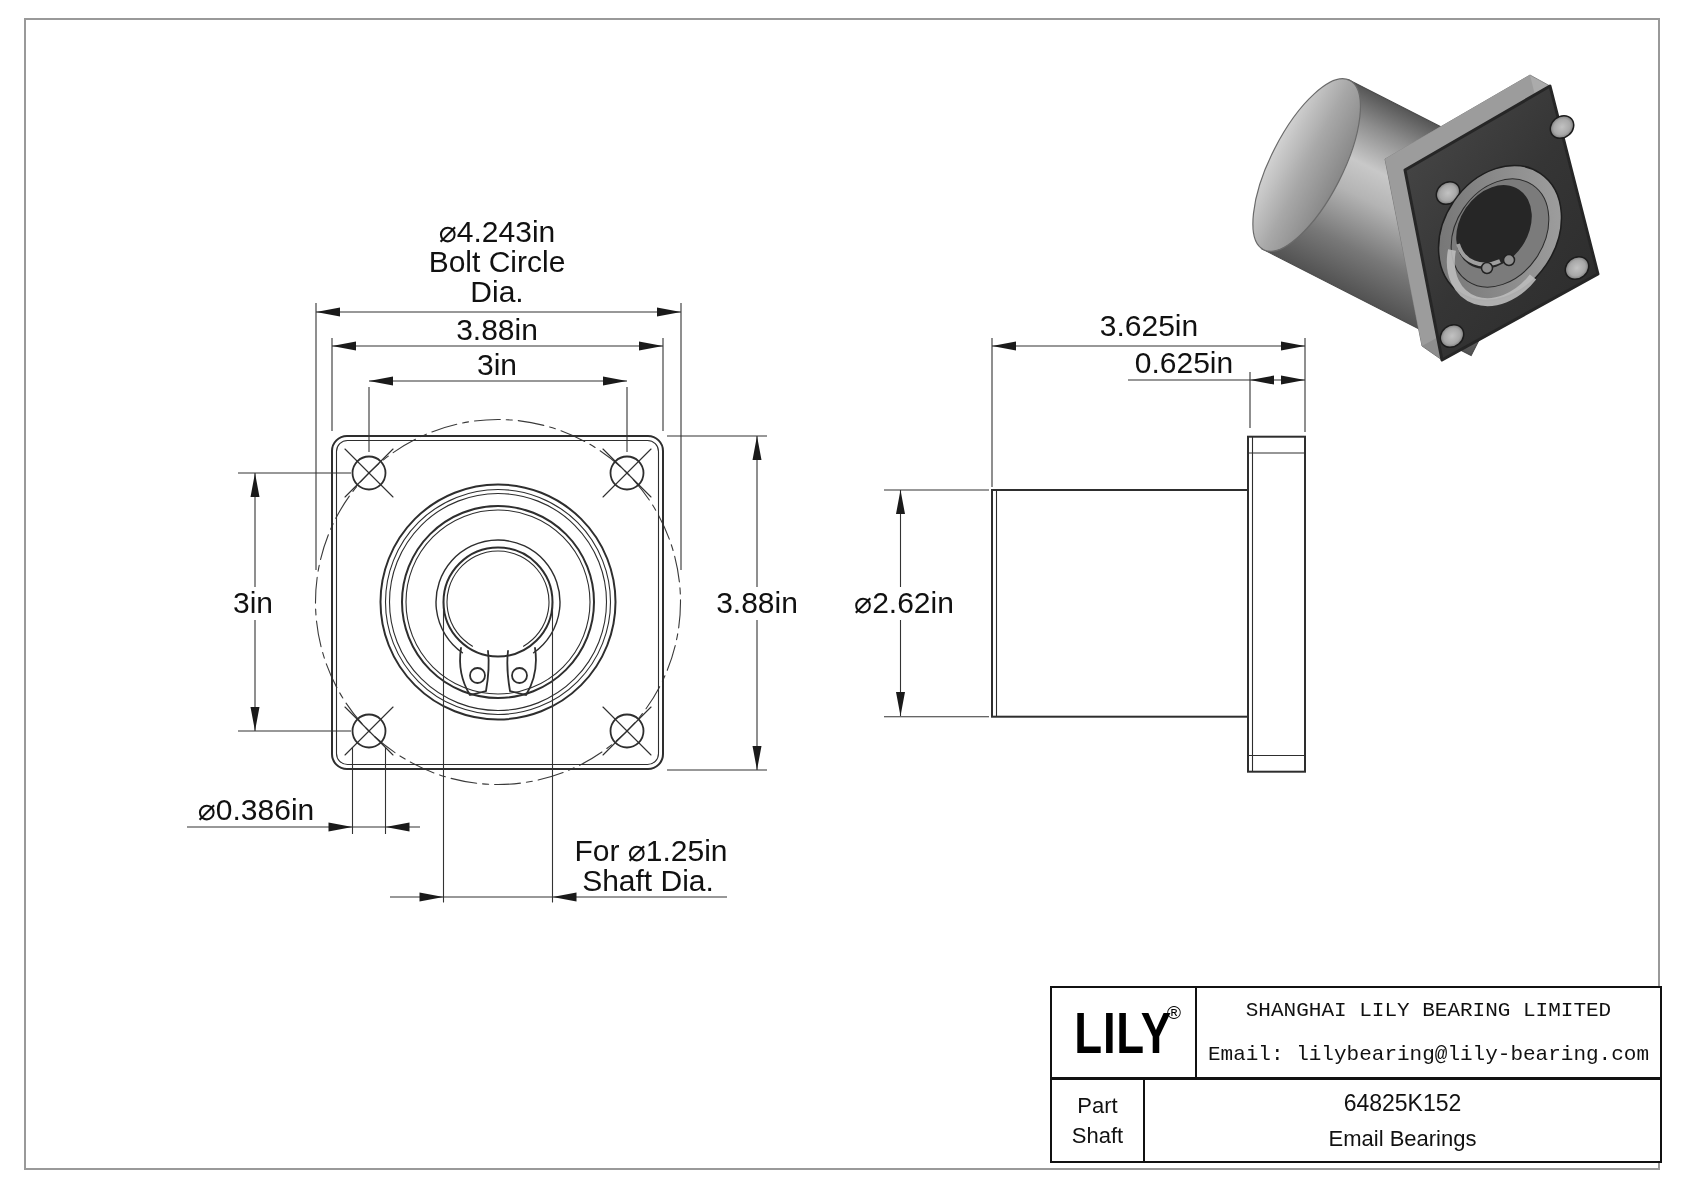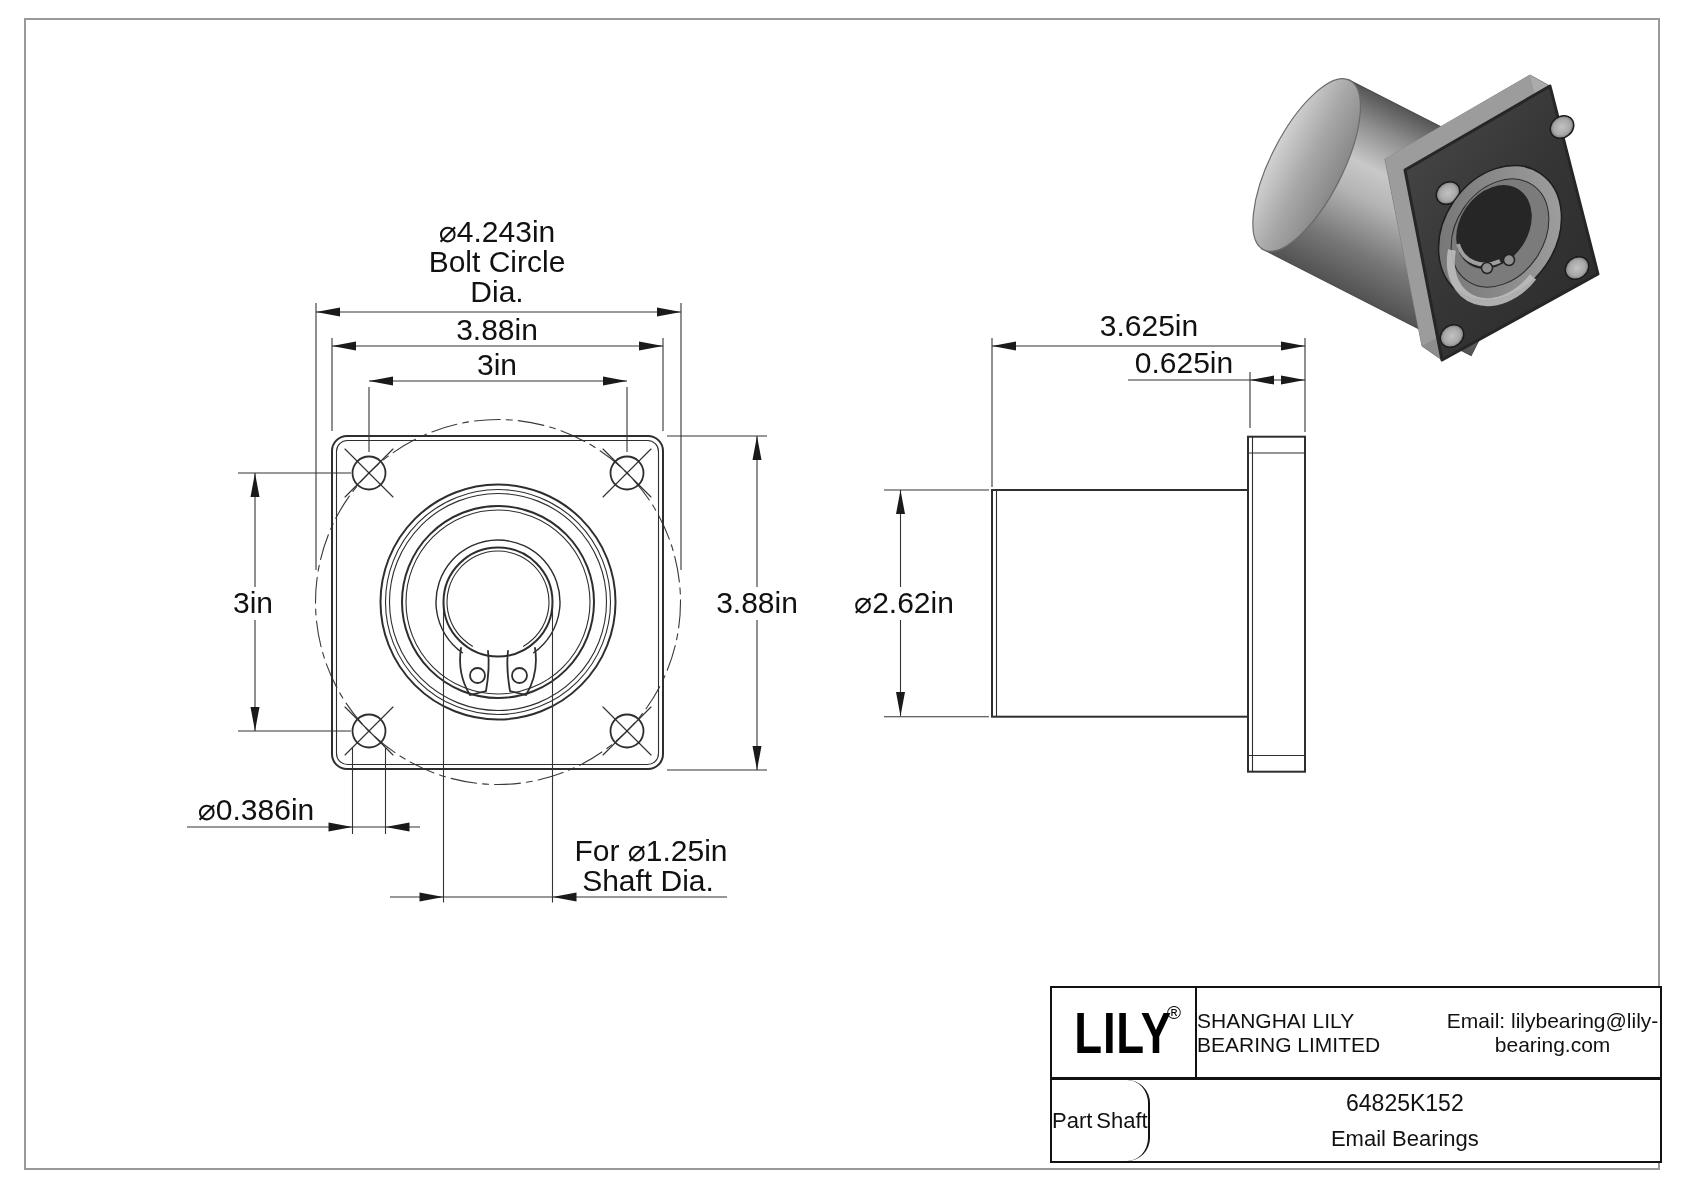--- a/index.html
+++ b/index.html
@@ -6,22 +6,22 @@
   body{width:1684px;height:1191px;position:relative;font-family:"Liberation Sans",sans-serif;overflow:hidden;}
   #sheet-border{position:absolute;left:24px;top:18px;width:1632px;height:1148px;border:2px solid #999;}
   #drawing-svg{position:absolute;left:0;top:0;}
   svg text{font-family:"Liberation Sans",sans-serif;fill:#111;}
   .dimtxt{font-size:30px;}
   
   #title-block{position:absolute;left:1050px;top:986px;width:612px;height:177px;border:2px solid #111;box-sizing:border-box;background:#fff;display:flex;flex-direction:column;}
   .tb-row-top{flex:0 0 89px;display:flex;border-bottom:3px solid #111;}
   .tb-row-bot{flex:1;display:flex;}
   .tb-logo-cell{flex:0 0 143px;border-right:2px solid #111;display:flex;align-items:center;justify-content:center;position:relative;}
-  .tb-company-cell{flex:1;display:flex;align-items:center;justify-content:center;gap:21px;}
-  .tb-partlabel-cell{flex:0 0 91px;border-right:2px solid #111;display:flex;flex-direction:row;align-items:center;justify-content:center;gap:4px;border-radius:23px;}
+  .tb-company-cell{flex:1;display:flex;flex-direction:column;align-items:center;justify-content:center;gap:21px;font-family:Liberation Mono, monospace;}
+  .tb-partlabel-cell{flex:0 0 91px;border-right:2px solid #111;display:flex;flex-direction:column;align-items:center;justify-content:center;gap:4px;}
   .tb-partnum-cell{flex:1;display:flex;flex-direction:column;align-items:center;justify-content:center;gap:9px;}
   .logo-text{font-size:57px;font-weight:bold;letter-spacing:1px;transform:scaleX(.8);transform-origin:center;display:inline-block;}
   .logo-reg{position:absolute;top:14px;right:14px;font-size:19px;font-weight:normal;}
   .company-line{font-size:21px;color:#111;}
   .email-line{font-size:21px;color:#111;text-align:center;}
   .part-label{font-size:22px;color:#111;}
   .part-number{font-size:23px;color:#111;}
   .part-category{font-size:22px;color:#111;}
 </style>
 </head>

